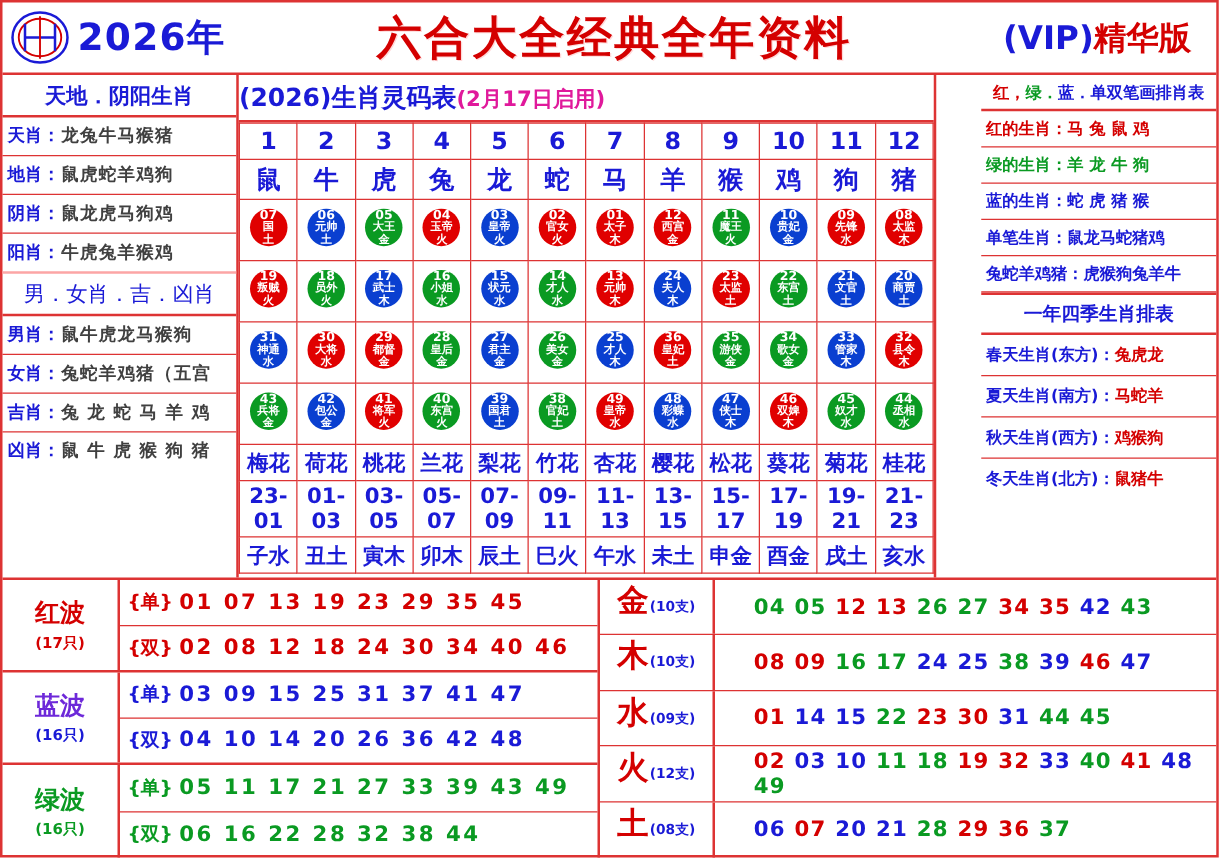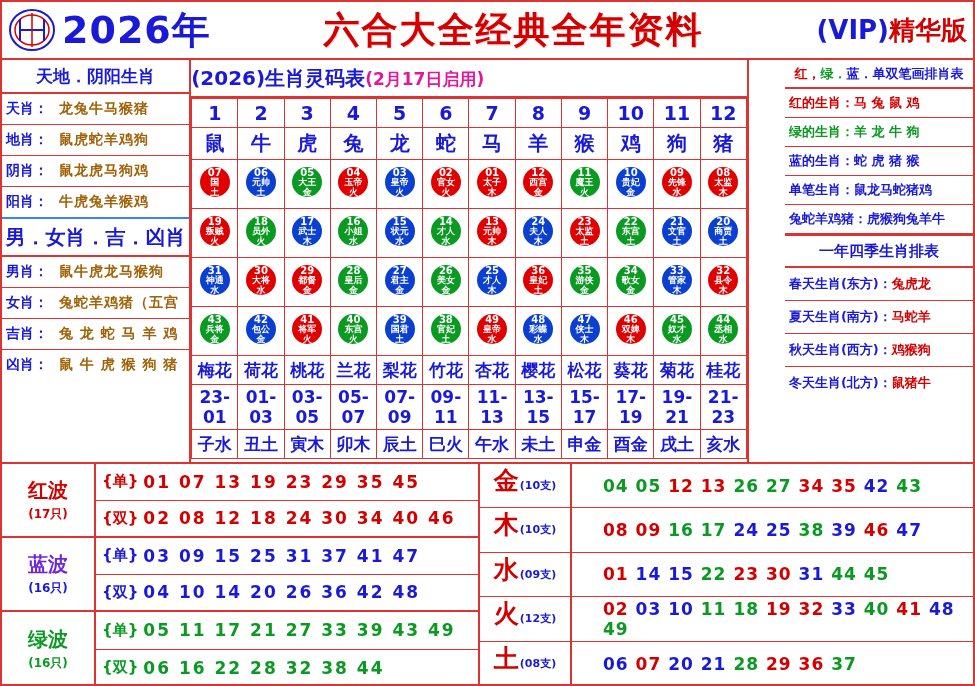--- a/index.html
+++ b/index.html
@@ -8,39 +8,39 @@
     background:#ffffff;
     font-family:"DejaVu Sans","Liberation Sans",sans-serif;
     color:#000;
   }
   .page{position:relative;width:975px;height:686px;box-sizing:border-box;border:2px solid #d33;}
 
   
   .header{display:flex;align-items:center;height:56px;border-bottom:2px solid #d33;}
   .logo{width:60px;height:50px;display:flex;align-items:center;justify-content:center;}
   .logo svg{display:block;}
-  .year{font-size:38px;font-weight:bold;color:#1a1ad6;font-family:"DejaVu Sans",sans-serif;letter-spacing:1px;}
+  .year{font-size:30px;font-weight:bold;color:#1a1ad6;font-family:"DejaVu Sans",sans-serif;letter-spacing:1px;}
   .main-title{flex:1;text-align:center;font-size:36px;font-weight:bold;color:#d40000;letter-spacing:2px;
     text-shadow:1px 1px 0 #ffd9d9;}
-  .vip{font-size:26px;font-weight:bold;color:#d40000;padding-right:6px;}
+  .vip{font-size:26px;font-weight:bold;color:#d40000;padding-right:20px;}
   .vip .blue{color:#1a1ad6;}
 
   
   .body{display:flex;height:402px;}
   .col-left{width:196px;border-right:2px solid #d33;box-sizing:border-box;}
   .col-mid{width:578px;border-right:2px solid #d33;box-sizing:border-box;}
   .col-right{width:195px;box-sizing:border-box;margin-left:36px;}
 
   
   .lsec-title{text-align:center;font-size:17px;font-weight:bold;color:#1a1ad6;padding:5px 0 4px;border-bottom:2px solid #d33;}
   .lrow{display:flex;align-items:center;font-size:14px;padding:4px 2px 4px 4px;border-bottom:1px solid #d33;min-height:22px;}
   .lrow .k{color:#1a1ad6;font-weight:bold;white-space:nowrap;}
-  .lrow .v{color:#a16207;font-weight:bold;margin-left:11px;letter-spacing:1px;}
+  .lrow .v{color:#404040;font-weight:bold;margin-left:1px;letter-spacing:1px;}
   .lrow.nb{border-bottom:none;}
-  .lsec2-title{text-align:center;font-size:20px;font-weight:bold;color:#1a1ad6;padding:5px 0 4px;border-top:2px solid #3b82f6;border-bottom:2px solid #d33;}
+  .lsec2-title{text-align:center;font-size:17px;font-weight:normal;color:#1a1ad6;padding:5px 0 4px;border-top:2px solid #fca5a5;border-bottom:2px solid #d33;}
 
   
   .mid-title{text-align:left;padding:5px 0 4px;border-bottom:2px solid #d33;font-size:20px;font-weight:bold;color:#1a1ad6;}
   .mid-title .pink{color:#e0199b;font-size:17px;}
   table.zodiac{border-collapse:collapse;width:100%;table-layout:fixed;}
   table.zodiac td{border:1px solid #d33;text-align:center;font-size:17px;font-weight:bold;color:#1a1ad6;padding:2px 0;}
   table.zodiac td.num{font-size:19px;height:24px;}
   table.zodiac td.name{font-size:20px;height:26px;}
   .ball-row td{height:44px;vertical-align:middle;padding:1px 0;}
   .ball{width:30px;height:30px;border-radius:50%;display:inline-block;position:relative;margin:0 auto;}

